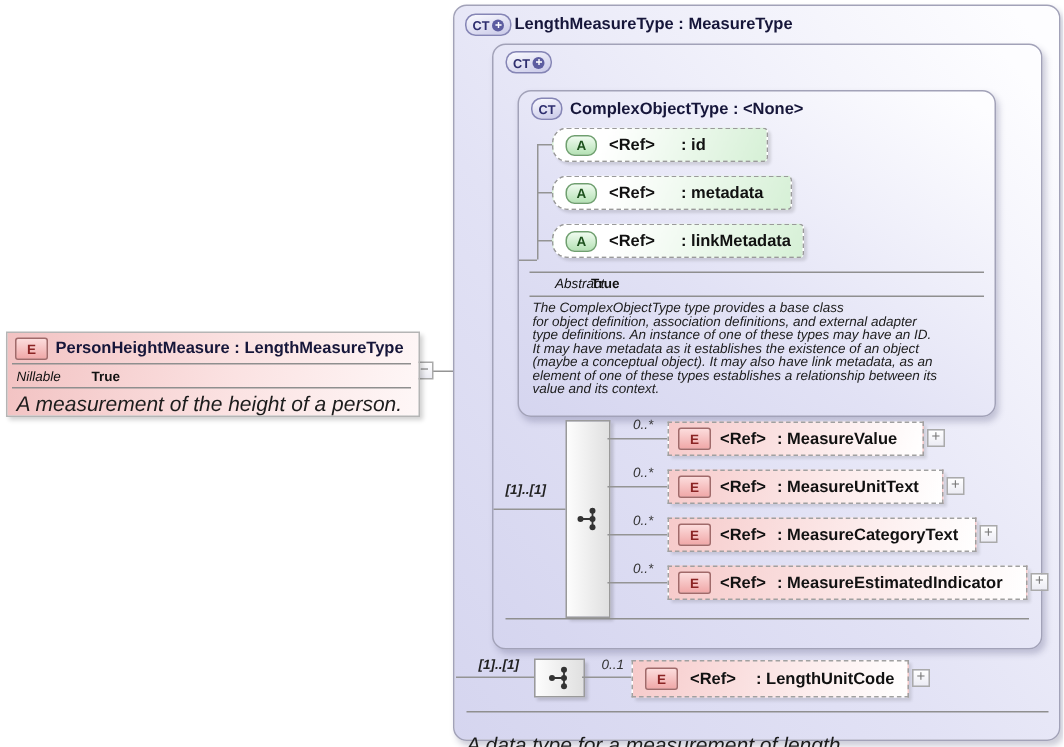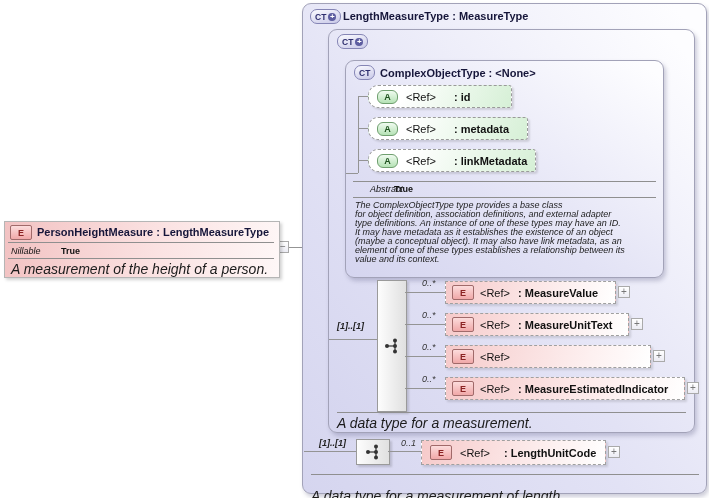--- a/index.html
+++ b/index.html
@@ -18,21 +18,21 @@
         box-shadow:2px 2px 2px rgba(0,0,0,.12);display:flex;align-items:center;}
   .elem{position:absolute;height:21px;border:1px dashed #a0a0a0;
         background:linear-gradient(105deg,#f6caca 0%,#fdf0f0 70%,#ffffff 100%);
         box-shadow:2px 2px 2px rgba(0,0,0,.12);display:flex;align-items:center;}
   .e-icon{width:20px;height:13px;border:1px solid #a06a6a;border-radius:2px;flex:none;
         background:linear-gradient(180deg,#fcdcdc,#f0a8a8);color:#8b2424;font-weight:bold;
         font-size:9px;display:flex;align-items:center;justify-content:center;}
   .a-icon{width:19px;height:12px;border:1px solid #6f9f6f;border-radius:6px;flex:none;
         background:linear-gradient(180deg,#f0fbf0,#b5e2b5);color:#1d511d;font-weight:bold;
         font-size:9px;display:flex;align-items:center;justify-content:center;}
-  .ref{font-weight:normal;font-size:11px;color:#111;flex:none;}
+  .ref{font-weight:bold;font-size:11px;color:#111;flex:none;}
   .ename{font-weight:bold;font-size:11px;color:#111;white-space:nowrap;}
   .card{position:absolute;font-style:italic;font-size:9px;color:#333;white-space:nowrap;}
   .gcard{font-weight:bold;color:#222;}
   .hline{position:absolute;height:1px;background:#949494;}
   .vline{position:absolute;width:1px;background:#949494;}
   .sep{position:absolute;height:1px;background:#8f8f8f;}
   .doc{position:absolute;font-style:italic;font-size:14px;color:#1c1c1c;white-space:pre-line;}
   .comp{position:absolute;border:1px solid #9a9a9a;
         background:linear-gradient(to right,#fdfdfd,#e0e0e0);
         box-shadow:2px 2px 2px rgba(0,0,0,.15);display:flex;align-items:center;justify-content:center;}
@@ -146,34 +146,34 @@
         <span class="ref" style="margin-left:6px;width:38px">&lt;Ref&gt;</span>
         <span class="ename">: MeasureUnitText</span>
       </div>
       <div class="plusbox" style="left:302px;top:288px">+</div>
 
       <div class="card" style="left:93px;top:312px;width:20px">0..*</div>
       <div class="hline" style="left:76px;top:326px;width:40px"></div>
       <div class="elem" style="left:116px;top:315px;width:204px">
         <span class="e-icon" style="margin-left:6px">E</span>
         <span class="ref" style="margin-left:6px;width:38px">&lt;Ref&gt;</span>
+        <span class="ename">: MeasureCategoryText</span>
       </div>
       <div class="plusbox" style="left:324px;top:320px">+</div>
 
       <div class="card" style="left:93px;top:344px;width:20px">0..*</div>
       <div class="hline" style="left:76px;top:358px;width:40px"></div>
       <div class="elem" style="left:116px;top:347px;width:238px">
         <span class="e-icon" style="margin-left:6px">E</span>
         <span class="ref" style="margin-left:6px;width:38px">&lt;Ref&gt;</span>
         <span class="ename">: MeasureEstimatedIndicator</span>
       </div>
       <div class="plusbox" style="left:358px;top:352px">+</div>
 
       <div class="sep" style="left:8px;top:382px;width:349px"></div>
-      <div class="doc" style="left:8px;top:385px">A data type for a measurement.</div>
     </div>
 
     <div class="card gcard" style="left:16px;top:434px">[1]..[1]</div>
     <div class="hline" style="left:1px;top:447px;width:52px"></div>
     <div class="comp" style="left:53px;top:435px;width:32px;height:24px">
       <svg width="18" height="18" viewBox="0 0 18 18">
         <line x1="4" y1="9" x2="12" y2="9" stroke="#333" stroke-width="1.2"></line>
         <line x1="12" y1="3.5" x2="12" y2="14.5" stroke="#333" stroke-width="1.2"></line>
         <circle cx="4" cy="9" r="2" fill="#333"></circle>
         <circle cx="12" cy="3.5" r="2" fill="#333"></circle>

